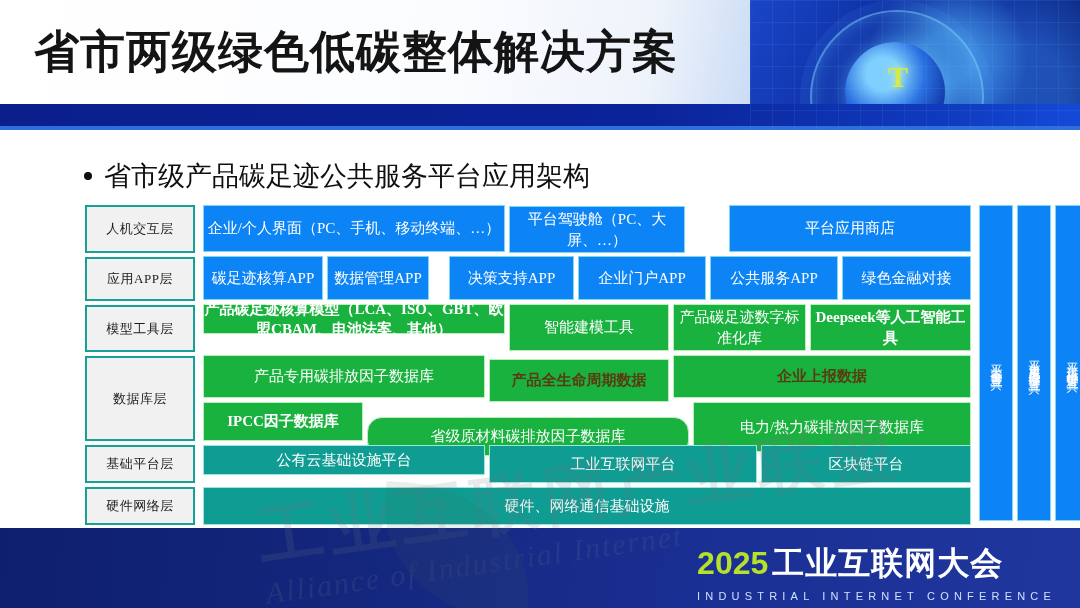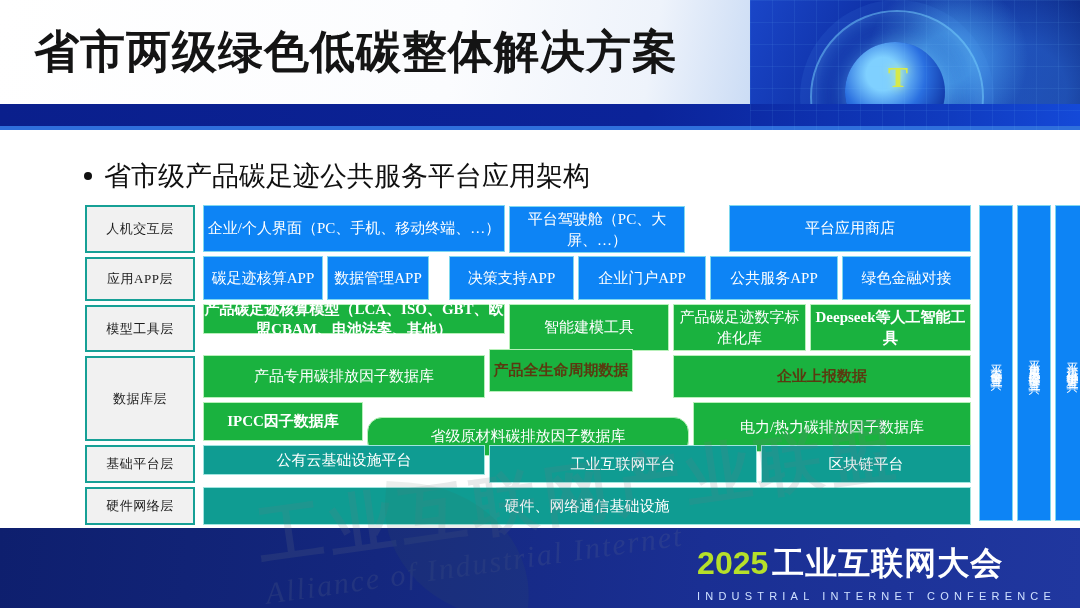--- a/index.html
+++ b/index.html
@@ -186,21 +186,21 @@
       <div class="cell blue" style="left:375px;top:51px;width:128px;height:44px;">企业门户APP</div>
       <div class="cell blue" style="left:507px;top:51px;width:128px;height:44px;">公共服务APP</div>
       <div class="cell blue" style="left:639px;top:51px;width:129px;height:44px;">绿色金融对接</div>
 
       <div class="cell green bold" style="left:0;top:99px;width:302px;height:30px;">产品碳足迹核算模型（LCA、ISO、GBT、欧盟CBAM、电池法案、其他）</div>
       <div class="cell green" style="left:306px;top:99px;width:160px;height:47px;">智能建模工具</div>
       <div class="cell green" style="left:470px;top:99px;width:133px;height:47px;">产品碳足迹数字标准化库</div>
       <div class="cell green bold" style="left:607px;top:99px;width:161px;height:47px;">Deepseek等人工智能工具</div>
 
       <div class="cell green" style="left:0;top:150px;width:282px;height:43px;">产品专用碳排放因子数据库</div>
-      <div class="cell green dark" style="left:286px;top:144px;width:144px;height:43px;">产品全生命周期数据</div>
+      <div class="cell green dark" style="left:286px;top:154px;width:180px;height:43px;">产品全生命周期数据</div>
       <div class="cell green dark" style="left:470px;top:150px;width:298px;height:43px;">企业上报数据</div>
 
       <div class="cell green bold" style="left:0;top:197px;width:160px;height:39px;">IPCC因子数据库</div>
       <div class="cell green" style="left:164px;top:212px;width:322px;height:39px;border-radius:15px;">省级原材料碳排放因子数据库</div>
       <div class="cell green" style="left:490px;top:197px;width:278px;height:50px;">电力/热力碳排放因子数据库</div>
 
       <div class="cell teal" style="left:0;top:240px;width:282px;height:30px;">公有云基础设施平台</div>
       <div class="cell teal" style="left:286px;top:240px;width:268px;height:38px;">工业互联网平台</div>
       <div class="cell teal" style="left:558px;top:240px;width:210px;height:38px;">区块链平台</div>
 

